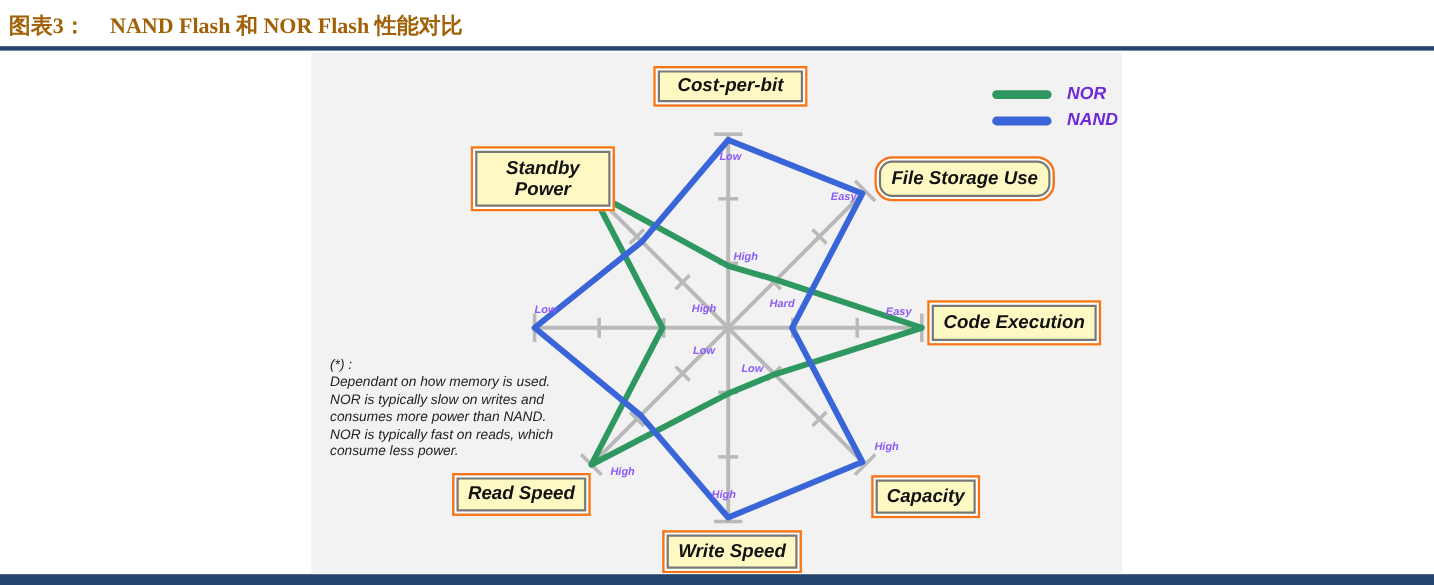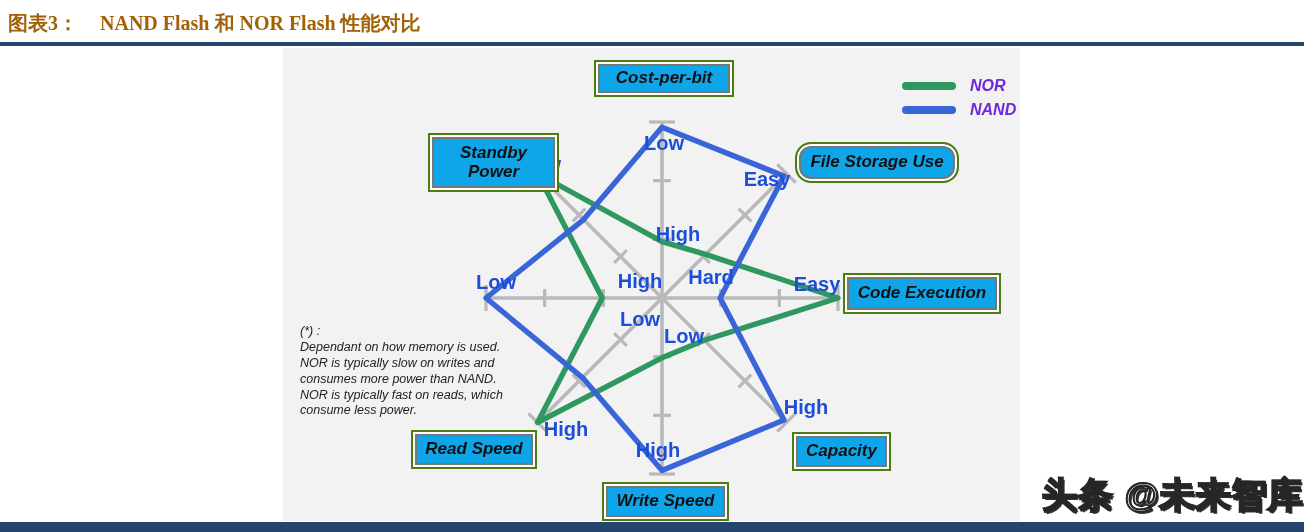--- a/index.html
+++ b/index.html
@@ -14,36 +14,36 @@
   .top-rule{position:absolute;left:0;top:42px;width:1304px;height:4px;background:#24456e;}
   .bottom-bar{position:absolute;left:0;top:522px;width:1304px;height:10px;background:#24456e;}
 
   
   .figure-panel{position:absolute;left:283px;top:48px;width:737px;height:473px;
                 background:#f2f2f2;z-index:1;}
 
   svg#radar{position:absolute;left:0;top:0;z-index:3;}
 
   
-  .axis-box{position:absolute;z-index:6;background:#0ea5e9;border:2px solid #4d7c0f;
+  .axis-box{position:absolute;z-index:6;background:#fef9c3;border:2px solid #f97316;
             box-shadow:inset 0 0 0 2px #ffffff, inset 0 0 0 4px #777777;
             display:flex;align-items:center;justify-content:center;text-align:center;
             font-weight:bold;font-style:italic;font-size:17px;color:#111;line-height:1.1;}
   .box-cost{left:594px;top:60px;width:136px;height:33px;}
   .box-file{left:795px;top:142px;width:160px;height:37px;border-radius:16px;}
   .box-code{left:843px;top:273px;width:154px;height:37px;}
   .box-capacity{left:792px;top:432px;width:95px;height:35px;}
   .box-write{left:602px;top:482px;width:123px;height:35px;}
   .box-read{left:411px;top:430px;width:122px;height:35px;}
   .box-active{left:312px;top:280px;width:171px;height:38px;}
   .box-standby{left:392px;top:133px;width:131px;height:59px;padding:0 18px;box-sizing:border-box;margin-left:36px;}
 
   
   .vlabel{position:absolute;transform:translate(-50%,-50%);z-index:5;white-space:nowrap;
-          font-weight:bold;font-size:20px;color:#1d4ed8;}
+          font-weight:bold;font-style:italic;font-size:10px;color:#8b5cf6;}
   .vl-cost-outer{left:664px;top:143px;}
   .vl-cost-inner{left:678px;top:234px;}
   .vl-file-outer{left:767px;top:179px;}
   .vl-code-outer{left:817px;top:284px;}
   .vl-code-inner{left:711px;top:277px;}
   .vl-capacity-outer{left:806px;top:407px;}
   .vl-write-outer{left:658px;top:450px;}
   .vl-write-inner{left:684px;top:336px;}
   .vl-read-outer{left:566px;top:429px;}
   .vl-read-inner{left:640px;top:319px;}
@@ -150,16 +150,15 @@
     </div>
   </div>
 
   <div class="footnote">(*) :
 Dependant on how memory is used.
 NOR is typically slow on writes and
 consumes more power than NAND.
 NOR is typically fast on reads, which
 consume less power.</div>
 
-  <div class="watermark">头条 @未来智库</div>
 
   <div class="bottom-bar"></div>
 </div>
 
 </body></html>

